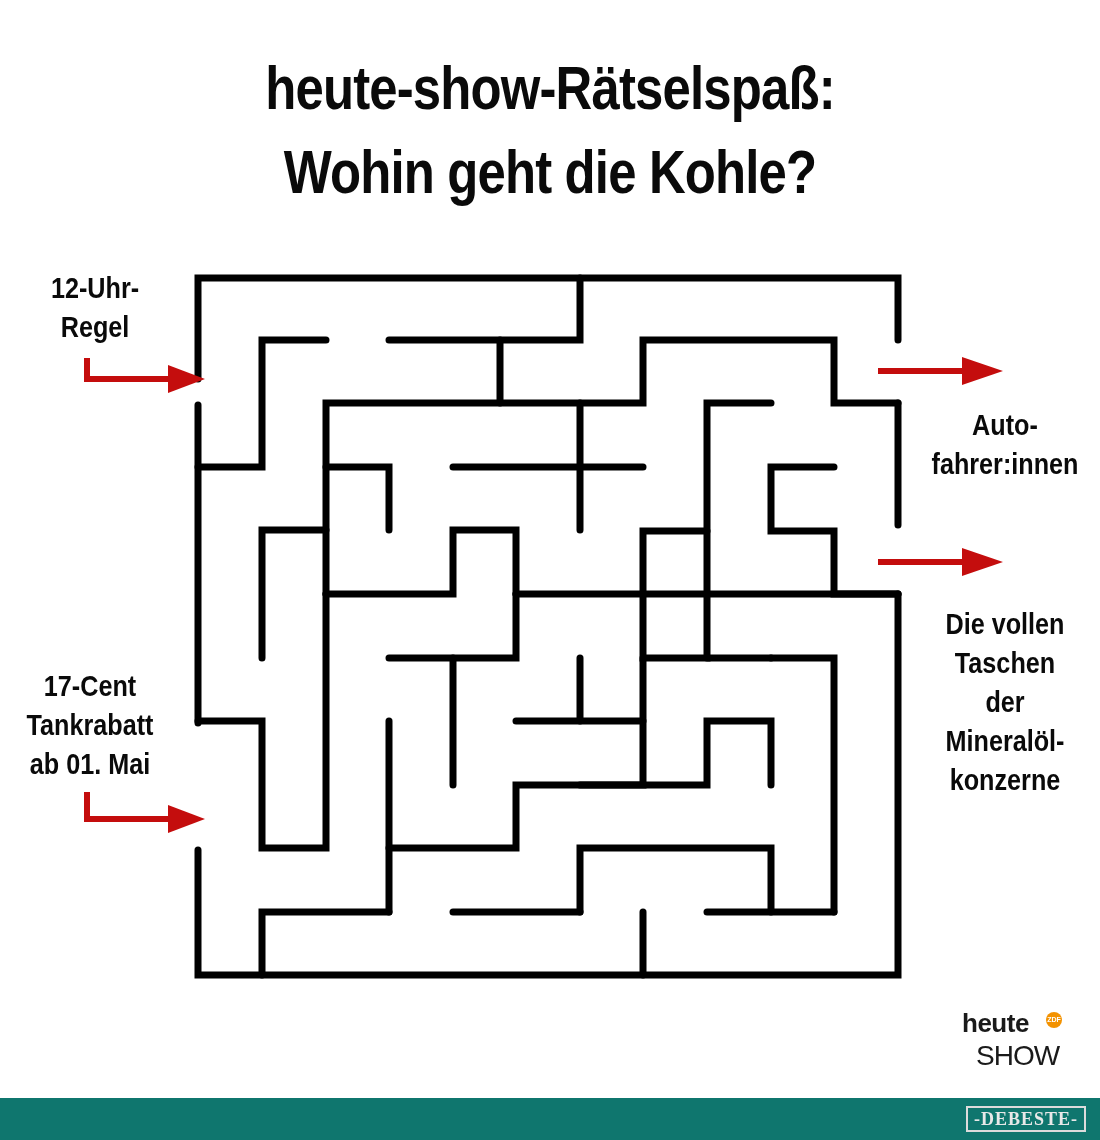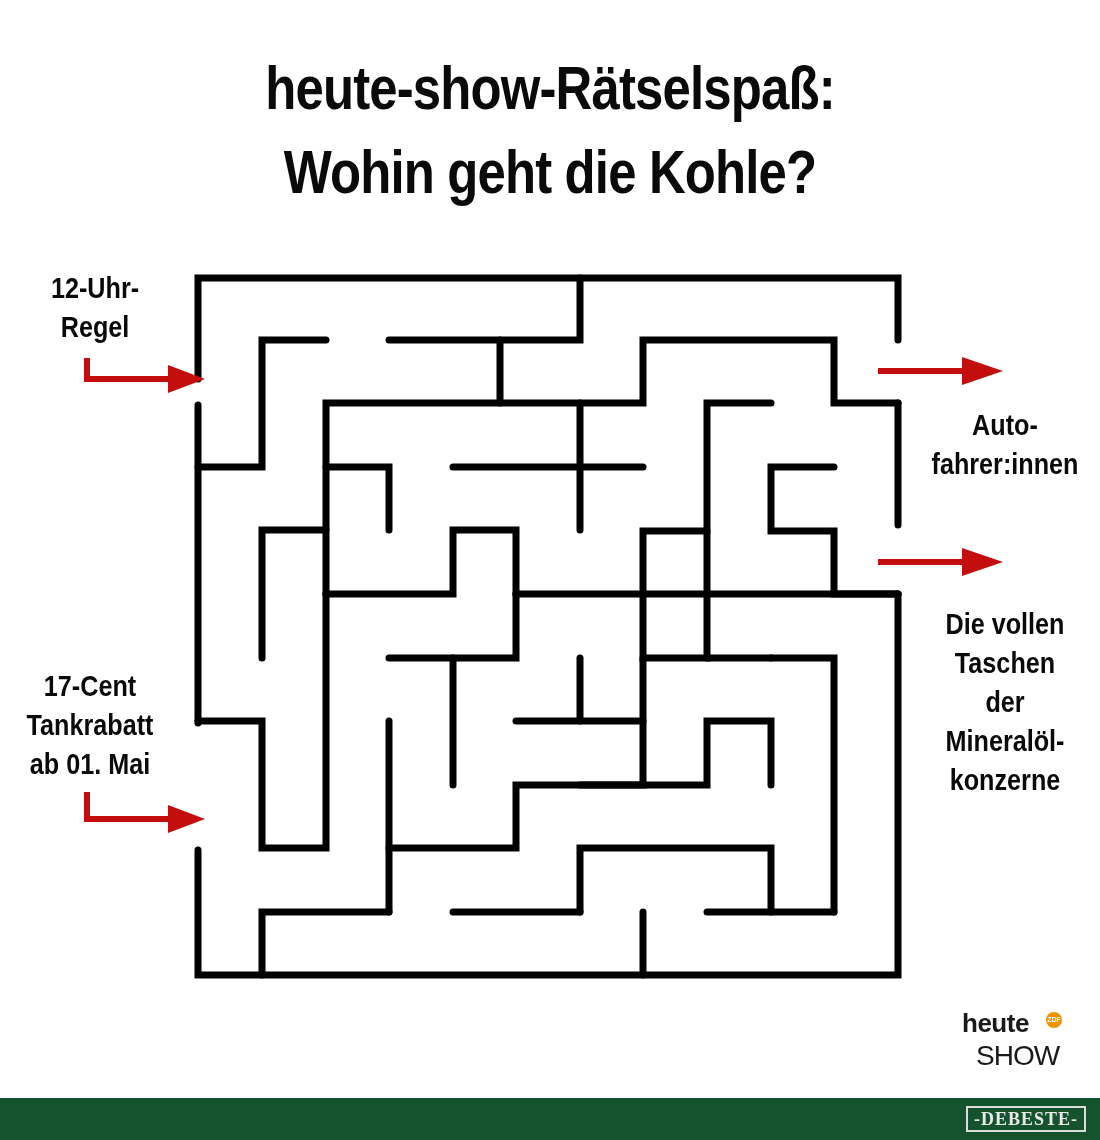--- a/index.html
+++ b/index.html
@@ -7,21 +7,21 @@
     .title { position: absolute; left: 0; width: 1100px; text-align: center; font-family: "Liberation Sans", sans-serif; font-weight: bold; font-size: 62px; color: #0a0a0a; letter-spacing: -1px; transform: scaleX(0.82); transform-origin: center; }
     .t1 { top: 52px; }
     .t2 { top: 136px; }
     .label { position: absolute; font-family: "Liberation Sans", sans-serif; font-weight: bold; font-size: 30px; color: #0a0a0a; text-align: center; line-height: 39px; transform: scaleX(0.84); transform-origin: center top; }
     .label span { display: block; }
     svg.maze { position: absolute; left: 0; top: 0; }
     .logo { position: absolute; left: 960px; top: 1008px; width: 110px; height: 60px; }
     .logo .heute { position: absolute; left: 2px; top: 0; font-family: "Liberation Sans", sans-serif; font-weight: bold; font-size: 26px; color: #1a1a1a; letter-spacing: -0.5px; }
     .logo .show { position: absolute; left: 16px; top: 32px; font-family: "Liberation Sans", sans-serif; font-size: 28px; color: #1a1a1a; letter-spacing: -1px; }
     .logo .zdf { position: absolute; left: 86px; top: 4px; width: 16px; height: 16px; border-radius: 50%; background: #f39200; color: #fff; font-size: 7px; font-weight: bold; line-height: 16px; text-align: center; font-family: "Liberation Sans", sans-serif; }
-    .footer-bar { position: absolute; left: 0; top: 1098px; width: 1100px; height: 42px; background: #14532d; }
+    .footer-bar { position: absolute; left: 0; top: 1098px; width: 1100px; height: 42px; background: #0f766e; }
     .debeste { position: absolute; right: 14px; top: 8px; border: 2px solid #dcdcdc; padding: 0 6px; height: 22px; line-height: 22px; color: #e8e8e8; font-family: "Liberation Serif", serif; font-weight: bold; font-size: 18px; letter-spacing: 1px; }
   </style>
 </head>
 <body>
 
 <div class="title t1">heute-show-Rätselspaß:</div>
 <div class="title t2">Wohin geht die Kohle?</div>
 
 <div class="label" style="left:40px; top:268px; width:110px;">
   <span>12-Uhr-</span>

